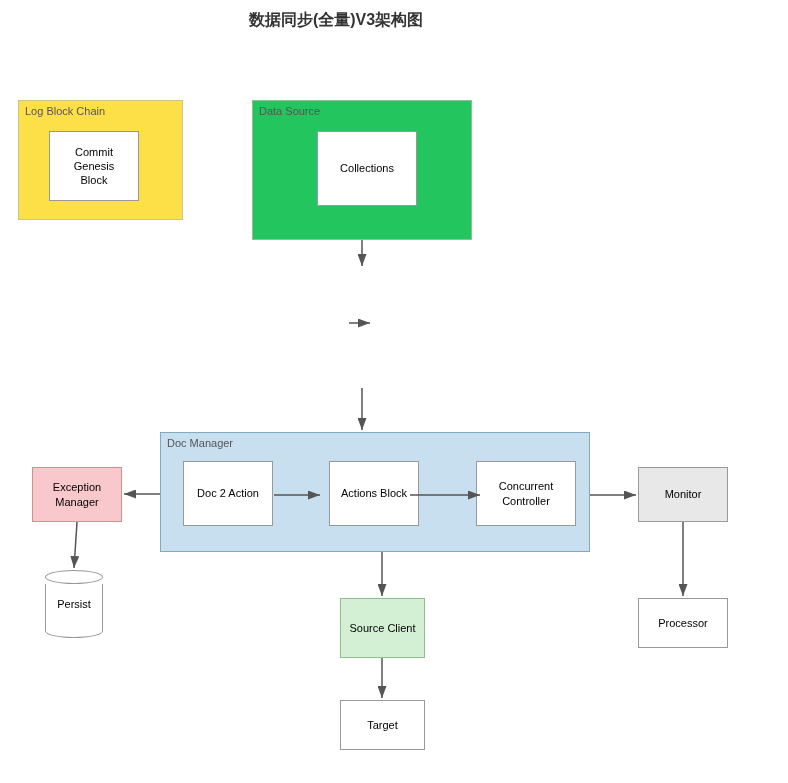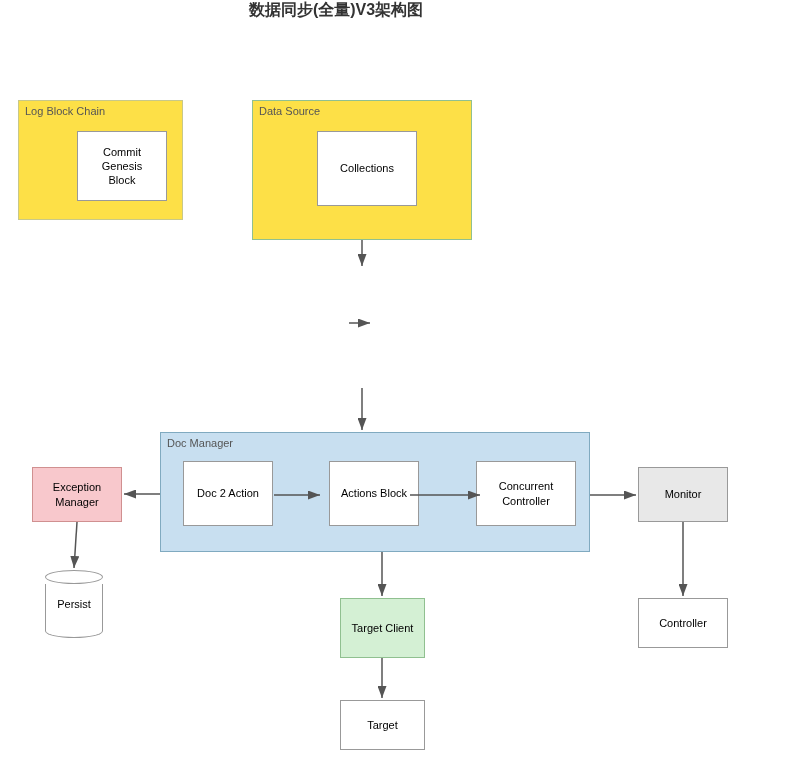--- a/index.html
+++ b/index.html
@@ -8,21 +8,21 @@
       height: 783px;
       background: #fff;
       font-family: Arial, sans-serif;
       font-size: 12px;
       overflow: hidden;
     }
     .diagram-container {
       width: 672px;
       height: 783px;
       position: relative;
-      padding: 0;
+      padding: 10px;
     }
     .title {
       text-align: center;
       font-size: 16px;
       font-weight: bold;
       margin-bottom: 10px;
       color: #333;
     }
     
     .box {
@@ -92,26 +92,26 @@
   </style>
 </head>
 <body>
 
 <div class="diagram-container">
   <div class="title">数据同步(全量)V3架构图</div>
 
   <div class="region" style="left:18px; top:100px; width:165px; height:120px; background:#fde047; border:1px solid #c8c88a;">
     <span class="region-label">Log Block Chain</span>
 
-    <div class="box" style="left:30px; top:30px; width:90px; height:70px;margin-left:28px;">
+    <div class="box" style="left:30px; top:30px; width:90px; height:70px;">
       <span class="box-label">Commit<br>Genesis<br>Block</span>
     </div>
   </div>
 
-  <div class="region" style="left:252px; top:100px; width:220px; height:140px; background:#fde047; border:1px solid #90c090;">
+  <div class="region" style="left:252px; top:100px; width:220px; height:140px; background:#22c55e; border:1px solid #90c090;">
     <span class="region-label">Data Source</span>
 
     <div class="box" style="left:64px; top:30px; width:100px; height:75px;">
       <span class="box-label">Collections</span>
     </div>
   </div>
 
 
   <div class="region" style="left:160px; top:432px; width:430px; height:120px; background:#c8dff0; border:1px solid #80aac0;">
     <span class="region-label">Doc Manager</span>
@@ -134,30 +134,30 @@
 
   <div class="box" style="left:32px; top:467px; width:90px; height:55px; background:#f8c8cc; border:1px solid #d09090;">
     <span class="box-label">Exception<br>Manager</span>
   </div>
 
   <div class="box" style="left:638px; top:467px; width:90px; height:55px; background:#e8e8e8; border:1px solid #999;">
     <span class="box-label">Monitor</span>
   </div>
 
   <div class="box" style="left:340px; top:598px; width:85px; height:60px; background:#d4f0d4; border:1px solid #90c090;">
-    <span class="box-label">Target
+    <span class="box-label">Source
 Client</span>
   </div>
 
   <div class="box" style="left:340px; top:700px; width:85px; height:50px;">
     <span class="box-label">Target</span>
   </div>
 
   <div class="box" style="left:638px; top:598px; width:90px; height:50px;">
-    <span class="box-label">Controller</span>
+    <span class="box-label">Processor</span>
   </div>
 
   <div class="cylinder" style="left:45px; top:570px;">
     <div class="cylinder-top"></div>
     <div style="position:relative; width:58px;">
       <div class="cylinder-sides"></div>
       <div style="height:40px; display:flex; align-items:center; justify-content:center; position:relative; z-index:1;">
         <span style="font-size:11px;">Persist</span>
       </div>
     </div>

